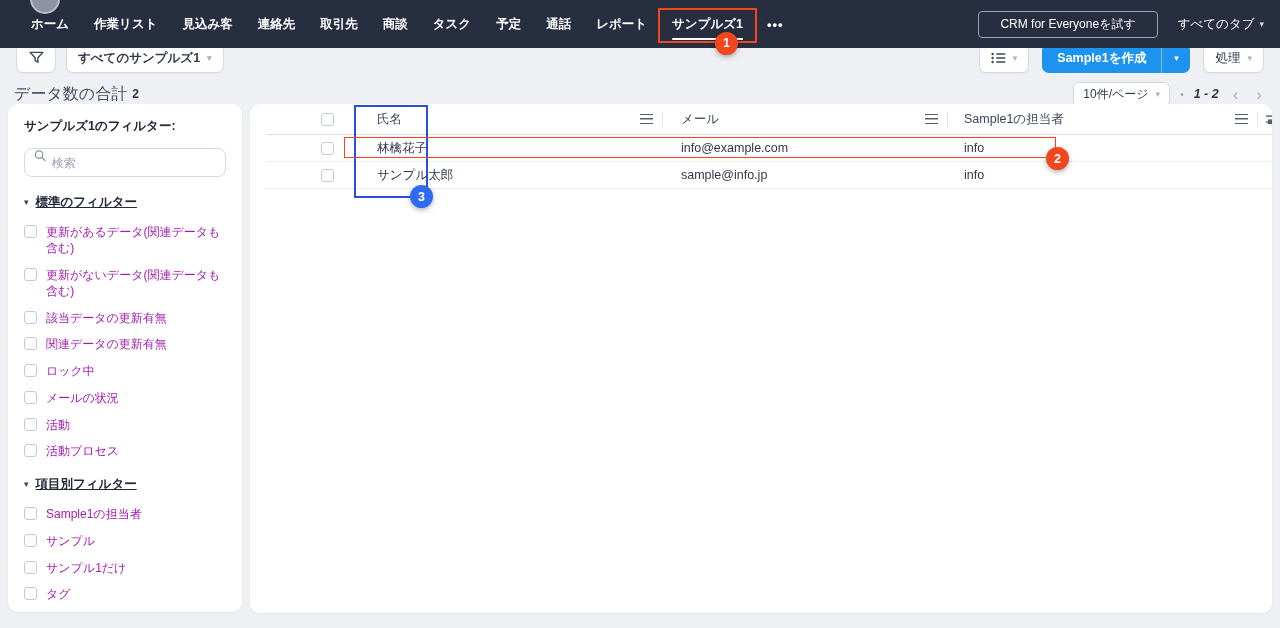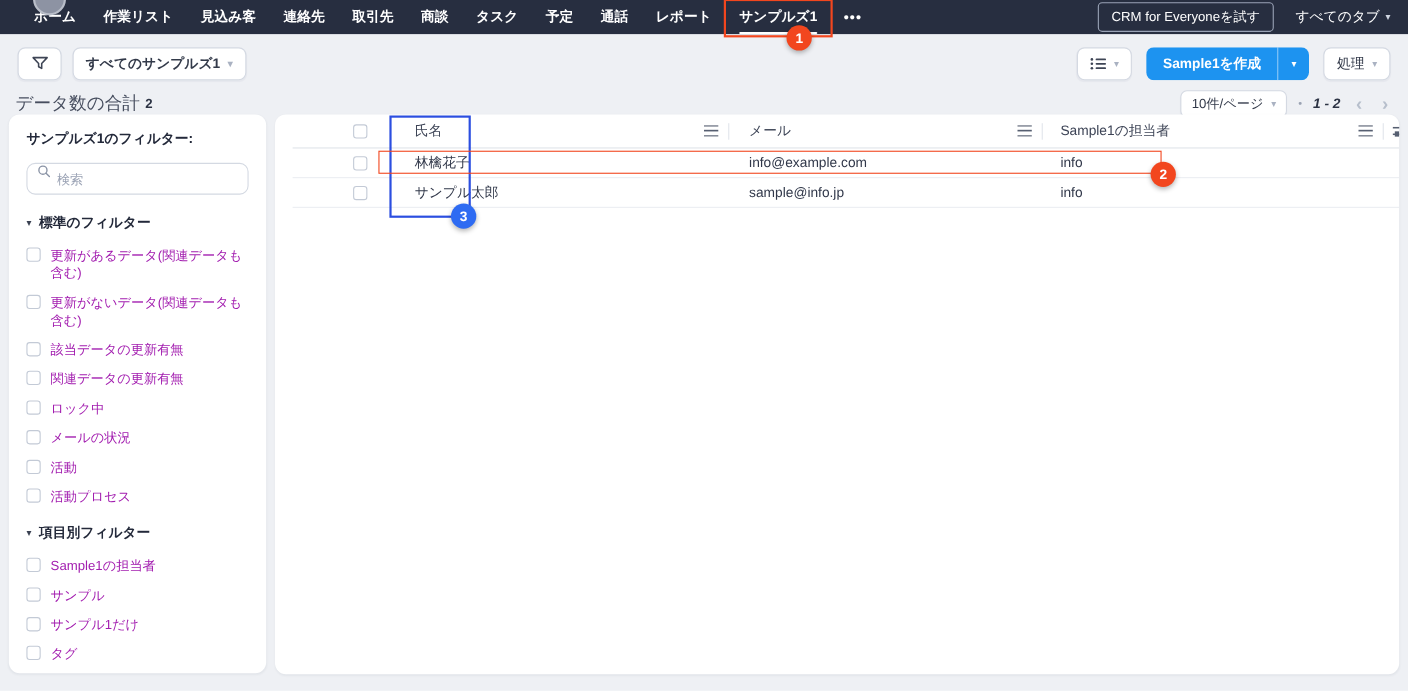--- a/index.html
+++ b/index.html
@@ -6,41 +6,41 @@
   html,body { width:1280px; height:628px; }
   body {
     position:relative;
     background:#eef0f4;
     font-family:"Liberation Sans","DejaVu Sans",sans-serif;
     overflow:hidden;
     color:#333a4a;
   }
   
   .topnav {
-    position:absolute; top:0; left:0; right:0; height:31px;
+    position:absolute; top:0; left:0; right:0; height:48px;
     background:#272e40;
     display:flex; align-items:center;
     padding:0 16px 0 26px;
     z-index:5;
   }
   .nav-tabs { display:flex; align-items:center; gap:15px; }
   .nav-tab {
     color:#fff; font-size:12.5px; font-weight:bold;
     padding:4px 5px; white-space:nowrap; cursor:pointer;
     position:relative;
   }
   .nav-tab.active .underline {
     position:absolute; left:5px; right:5px; bottom:-3px;
     height:2px; background:#fff; border-radius:2px;
   }
   .nav-more { color:#fff; font-weight:bold; font-size:13px; letter-spacing:1px; padding:0 4px; cursor:pointer; }
   .nav-right { margin-left:auto; display:flex; align-items:center; gap:20px; }
   .try-btn {
     border:1px solid #9aa3b6; border-radius:4px;
-    color:#fff; font-size:12px; padding:4px 11px; cursor:pointer;
+    color:#fff; font-size:12px; padding:4px 21px; cursor:pointer;
     background:transparent; white-space:nowrap;
   }
   .alltabs { color:#fff; font-size:12.5px; display:flex; align-items:center; gap:5px; cursor:pointer; white-space:nowrap; }
   .caret { font-size:9px; color:#aab2c2; line-height:1; }
   .caret.light { color:#cfd5e0; }
   .peek-circle {
     position:absolute; left:30px; top:-16px; width:30px; height:30px;
     border-radius:50%; background:#8d93a3; border:2px solid #b9bec9; z-index:6;
   }
   
@@ -88,21 +88,21 @@
   .search-box {
     margin-top:13px; height:29px; border:1px solid #d4d9e2; border-radius:8px;
     display:flex; padding:0 9px; gap:6px; background:#fff;
   }
   .search-box input {
     border:none; outline:none; width:100%; font-size:12px;
     font-family:inherit; color:#333a4a; background:transparent;
   }
   .search-box input::placeholder { color:#9aa2b4; }
   .sb-section { margin-top:17px; display:flex; align-items:center; gap:7px; cursor:pointer; }
-  .sb-section .label { font-size:12.5px; font-weight:bold; color:#23293a; }
+  .sb-section .label { font-size:12.5px; font-weight:bold; color:#23293a;text-decoration:underline; }
   .sb-section .caret { color:#3a4152; font-size:9px; }
   .sb-items { margin-top:13px; display:flex; flex-direction:column; gap:10.5px; }
   .sb-item { display:flex; gap:9px; align-items:flex-start; font-size:12px; color:#a21caf; line-height:1.35; cursor:pointer; }
   .cb {
     width:13px; height:13px; flex:none; margin-top:1px;
     border:1.5px solid #c3cad6; border-radius:3px; background:#fff; cursor:pointer;
   }
   
   .table-card {
     position:absolute; left:250px; top:104px; width:1022px; height:509px;

